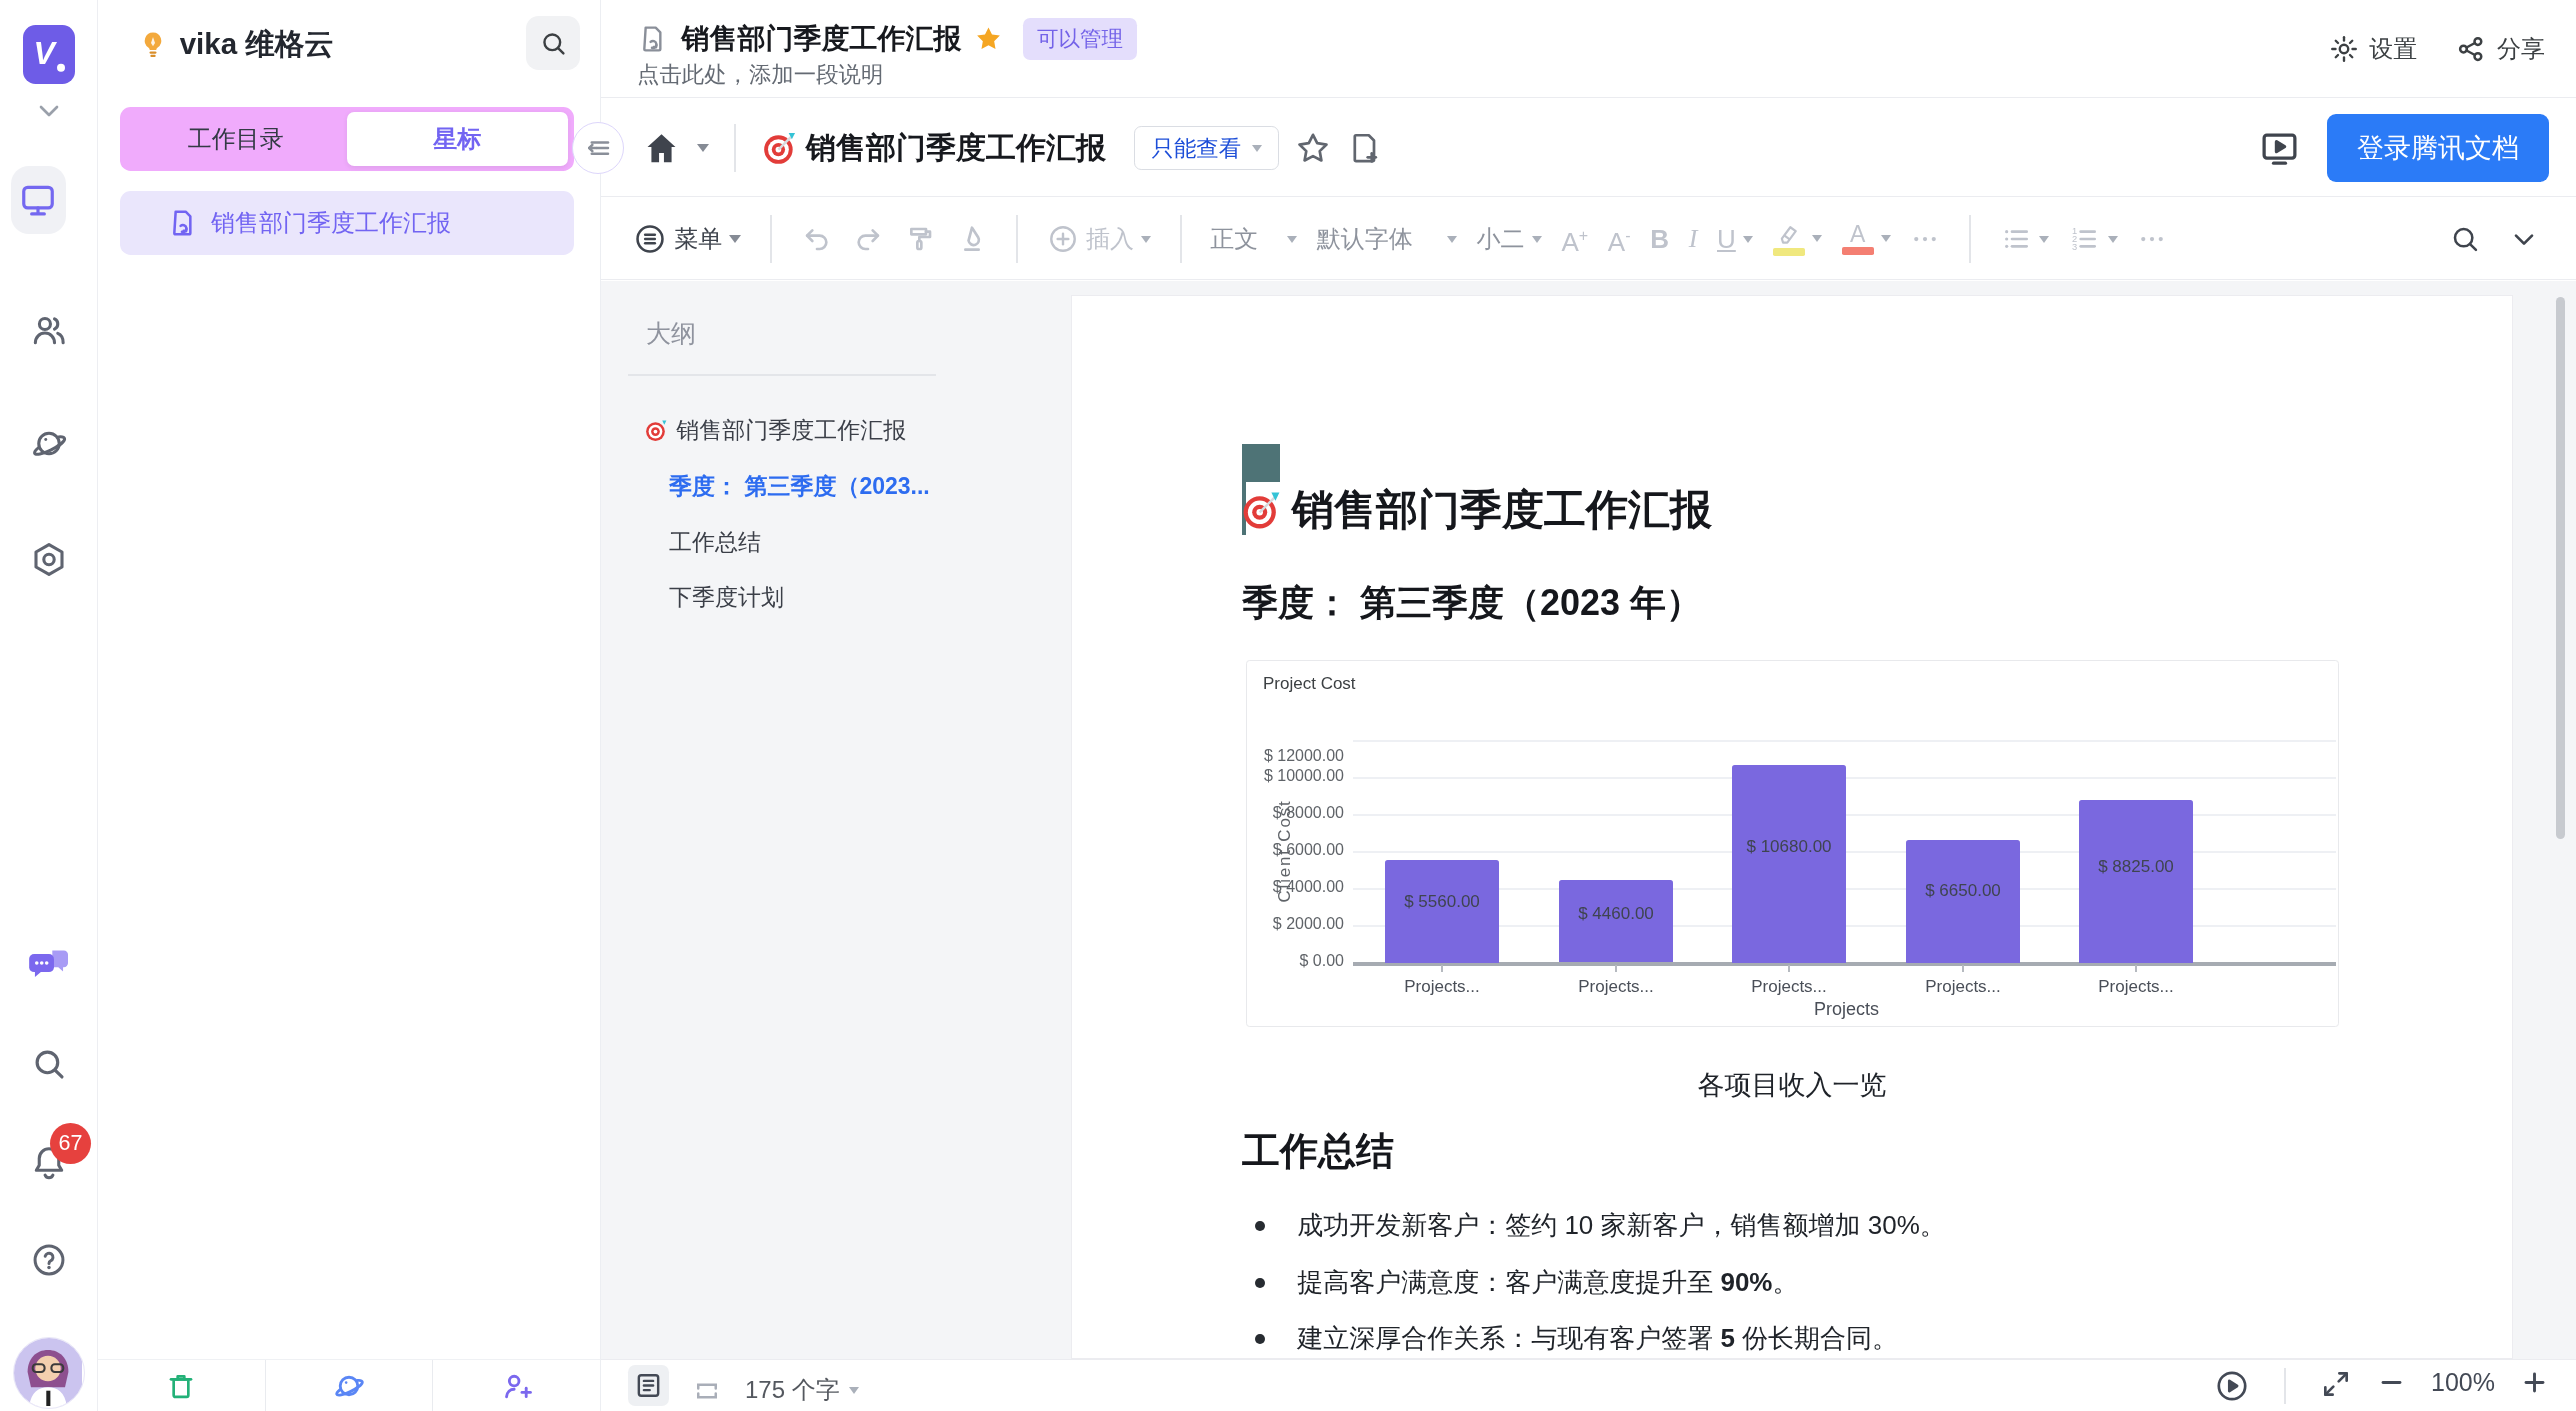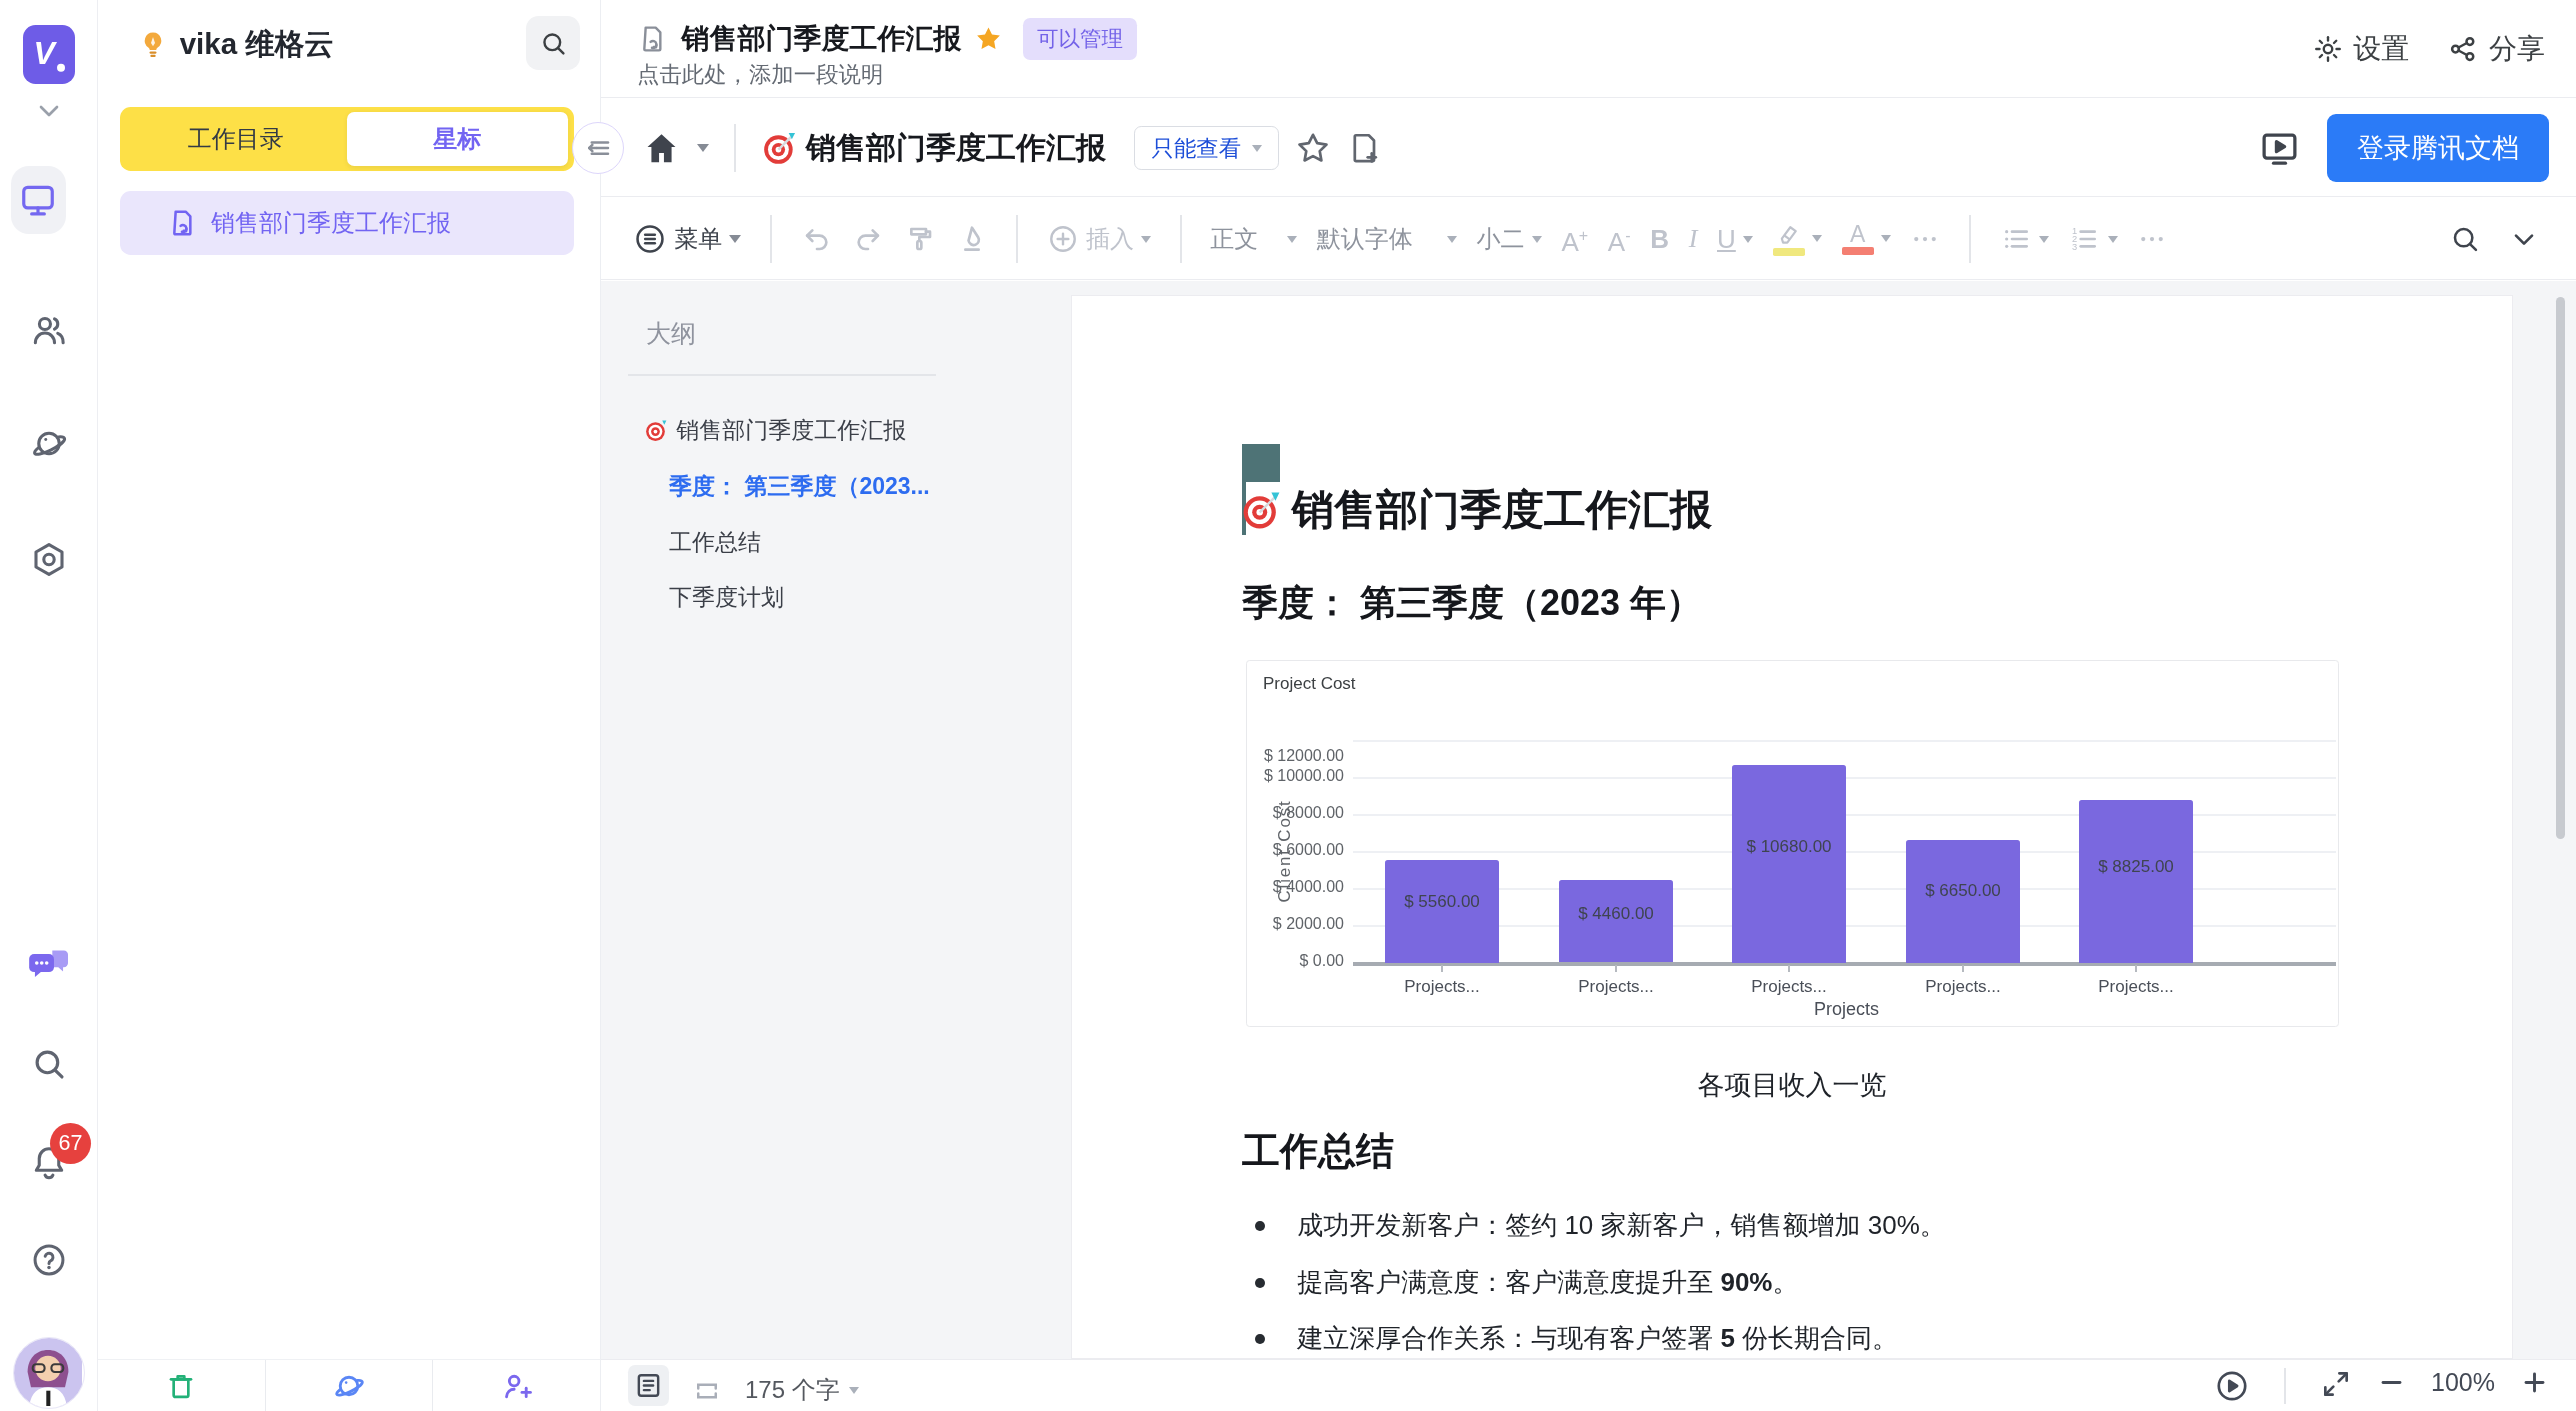--- a/index.html
+++ b/index.html
@@ -14,37 +14,37 @@
   .rail .logo{position:absolute;left:23px;top:25px;width:52px;height:59px;border-radius:12.5px;background:#6E5CE7;display:flex;align-items:center;justify-content:center;}
   .railbtn{position:absolute;left:50%;transform:translateX(-50%);display:flex;align-items:center;justify-content:center;color:#5f6470;}
   .monitor-bg{position:absolute;left:10.7px;top:166px;width:55px;height:68px;border-radius:18px;background:#f0f1f5;display:flex;align-items:center;justify-content:center;color:#7468F0;}
   .badge67{position:absolute;left:50px;top:1123px;min-width:41px;height:41px;border-radius:20.6px;background:#E6413E;color:#fff;font-size:21.5px;display:flex;align-items:center;justify-content:center;z-index:2;padding:0 5.4px;}
   .avatar{position:absolute;left:13.4px;top:1337px;width:72px;height:72px;border-radius:50%;overflow:hidden;border:1.8px solid #e8e6f7;}
 
   
   .sidebar{position:absolute;left:98px;top:0;width:503px;height:100%;background:#fff;border-right:1.8px solid #eceef2;z-index:4;}
   .sb-name{position:absolute;left:39px;top:25px;display:flex;align-items:center;gap:10.7px;font-size:29.5px;font-weight:700;color:#23272f;}
   .sb-search{position:absolute;left:428px;top:16px;width:54px;height:54px;border-radius:12.5px;background:#f1f2f4;display:flex;align-items:center;justify-content:center;color:#3c4043;}
-  .tabs{position:absolute;left:21.5px;top:107px;width:454px;height:64px;background:#fde047;border-radius:10.7px;display:flex;padding:5.4px;}
+  .tabs{position:absolute;left:21.5px;top:107px;width:454px;height:64px;background:#f0abfc;border-radius:10.7px;display:flex;padding:5.4px;}
   .tab{flex:1;display:flex;align-items:center;justify-content:center;font-size:24px;color:#333a45;border-radius:7.2px;}
   .tab.active{background:#fff;color:#7264F2;font-weight:600;box-shadow:0 1.8px 5.4px rgba(31,35,41,.08);}
   .doc-item{position:absolute;left:21.5px;top:191px;width:454px;height:64px;background:#EAE6FC;border-radius:10.7px;display:flex;align-items:center;gap:12.5px;padding-left:47px;color:#7264F2;font-size:24px;}
   .sb-foot{position:absolute;left:0;bottom:0;width:100%;height:52px;border-top:1.8px solid #eff1f4;display:flex;}
   .sb-foot .cell{flex:1;display:flex;align-items:center;justify-content:center;}
   .sb-foot .cell+.cell{border-left:1.8px solid #e9ebef;}
 
   
   .main{position:absolute;left:601px;top:0;right:0;bottom:0;background:#fff;}
   .row1{position:absolute;left:0;top:0;right:0;height:98px;border-bottom:1.8px solid #ebecf0;}
   .r1-title{position:absolute;left:36px;top:18px;display:flex;align-items:center;gap:12.5px;}
   .r1-title .t{font-size:28px;font-weight:700;color:#17191e;}
   .badge{background:#E4DEFC;color:#7463E8;font-size:21.5px;border-radius:7.2px;padding:6.3px 14.3px;margin-left:7.2px;}
   .r1-desc{position:absolute;left:36px;top:59px;font-size:22.4px;color:#646a73;}
   .r1-right{position:absolute;right:31px;top:0;height:100%;display:flex;align-items:center;gap:39px;}
-  .hbtn{display:flex;align-items:center;gap:10.7px;color:#3c4043;font-size:28px;}
+  .hbtn{display:flex;align-items:center;gap:10.7px;color:#3c4043;font-size:24px;}
 
   .row2{position:absolute;left:0;top:100px;right:0;height:97px;}
   .row2,.toolbar{border-bottom:1.8px solid #ebecf0;}
   .collapse-btn{position:absolute;left:-29px;top:22.4px;width:52px;height:52px;border-radius:50%;background:#fff;border:1.8px solid #ddd6fb;display:flex;align-items:center;justify-content:center;color:#8a8f99;z-index:7;}
   .r2-left{position:absolute;left:41px;top:0;height:100%;display:flex;align-items:center;gap:16px;}
   .vdiv{width:1.8px;height:48px;background:#e3e5e9;margin:0 9px;}
   .r2-title{font-size:30px;font-weight:700;color:#17191e;display:flex;align-items:center;gap:7.2px;}
   .viewbtn{display:flex;align-items:center;gap:10.7px;border:1.8px solid #dadde3;border-radius:7.2px;height:44px;padding:0 16px;font-size:22.4px;color:#1d4ed8;margin-left:12.5px;}
   .r2-right{position:absolute;right:27px;top:0;height:100%;display:flex;align-items:center;gap:27px;}
   .loginbtn{background:#2B7BF7;color:#fff;font-size:27px;border-radius:9px;height:68px;padding:15px 30px;display:flex;align-items:center;border:none;}

